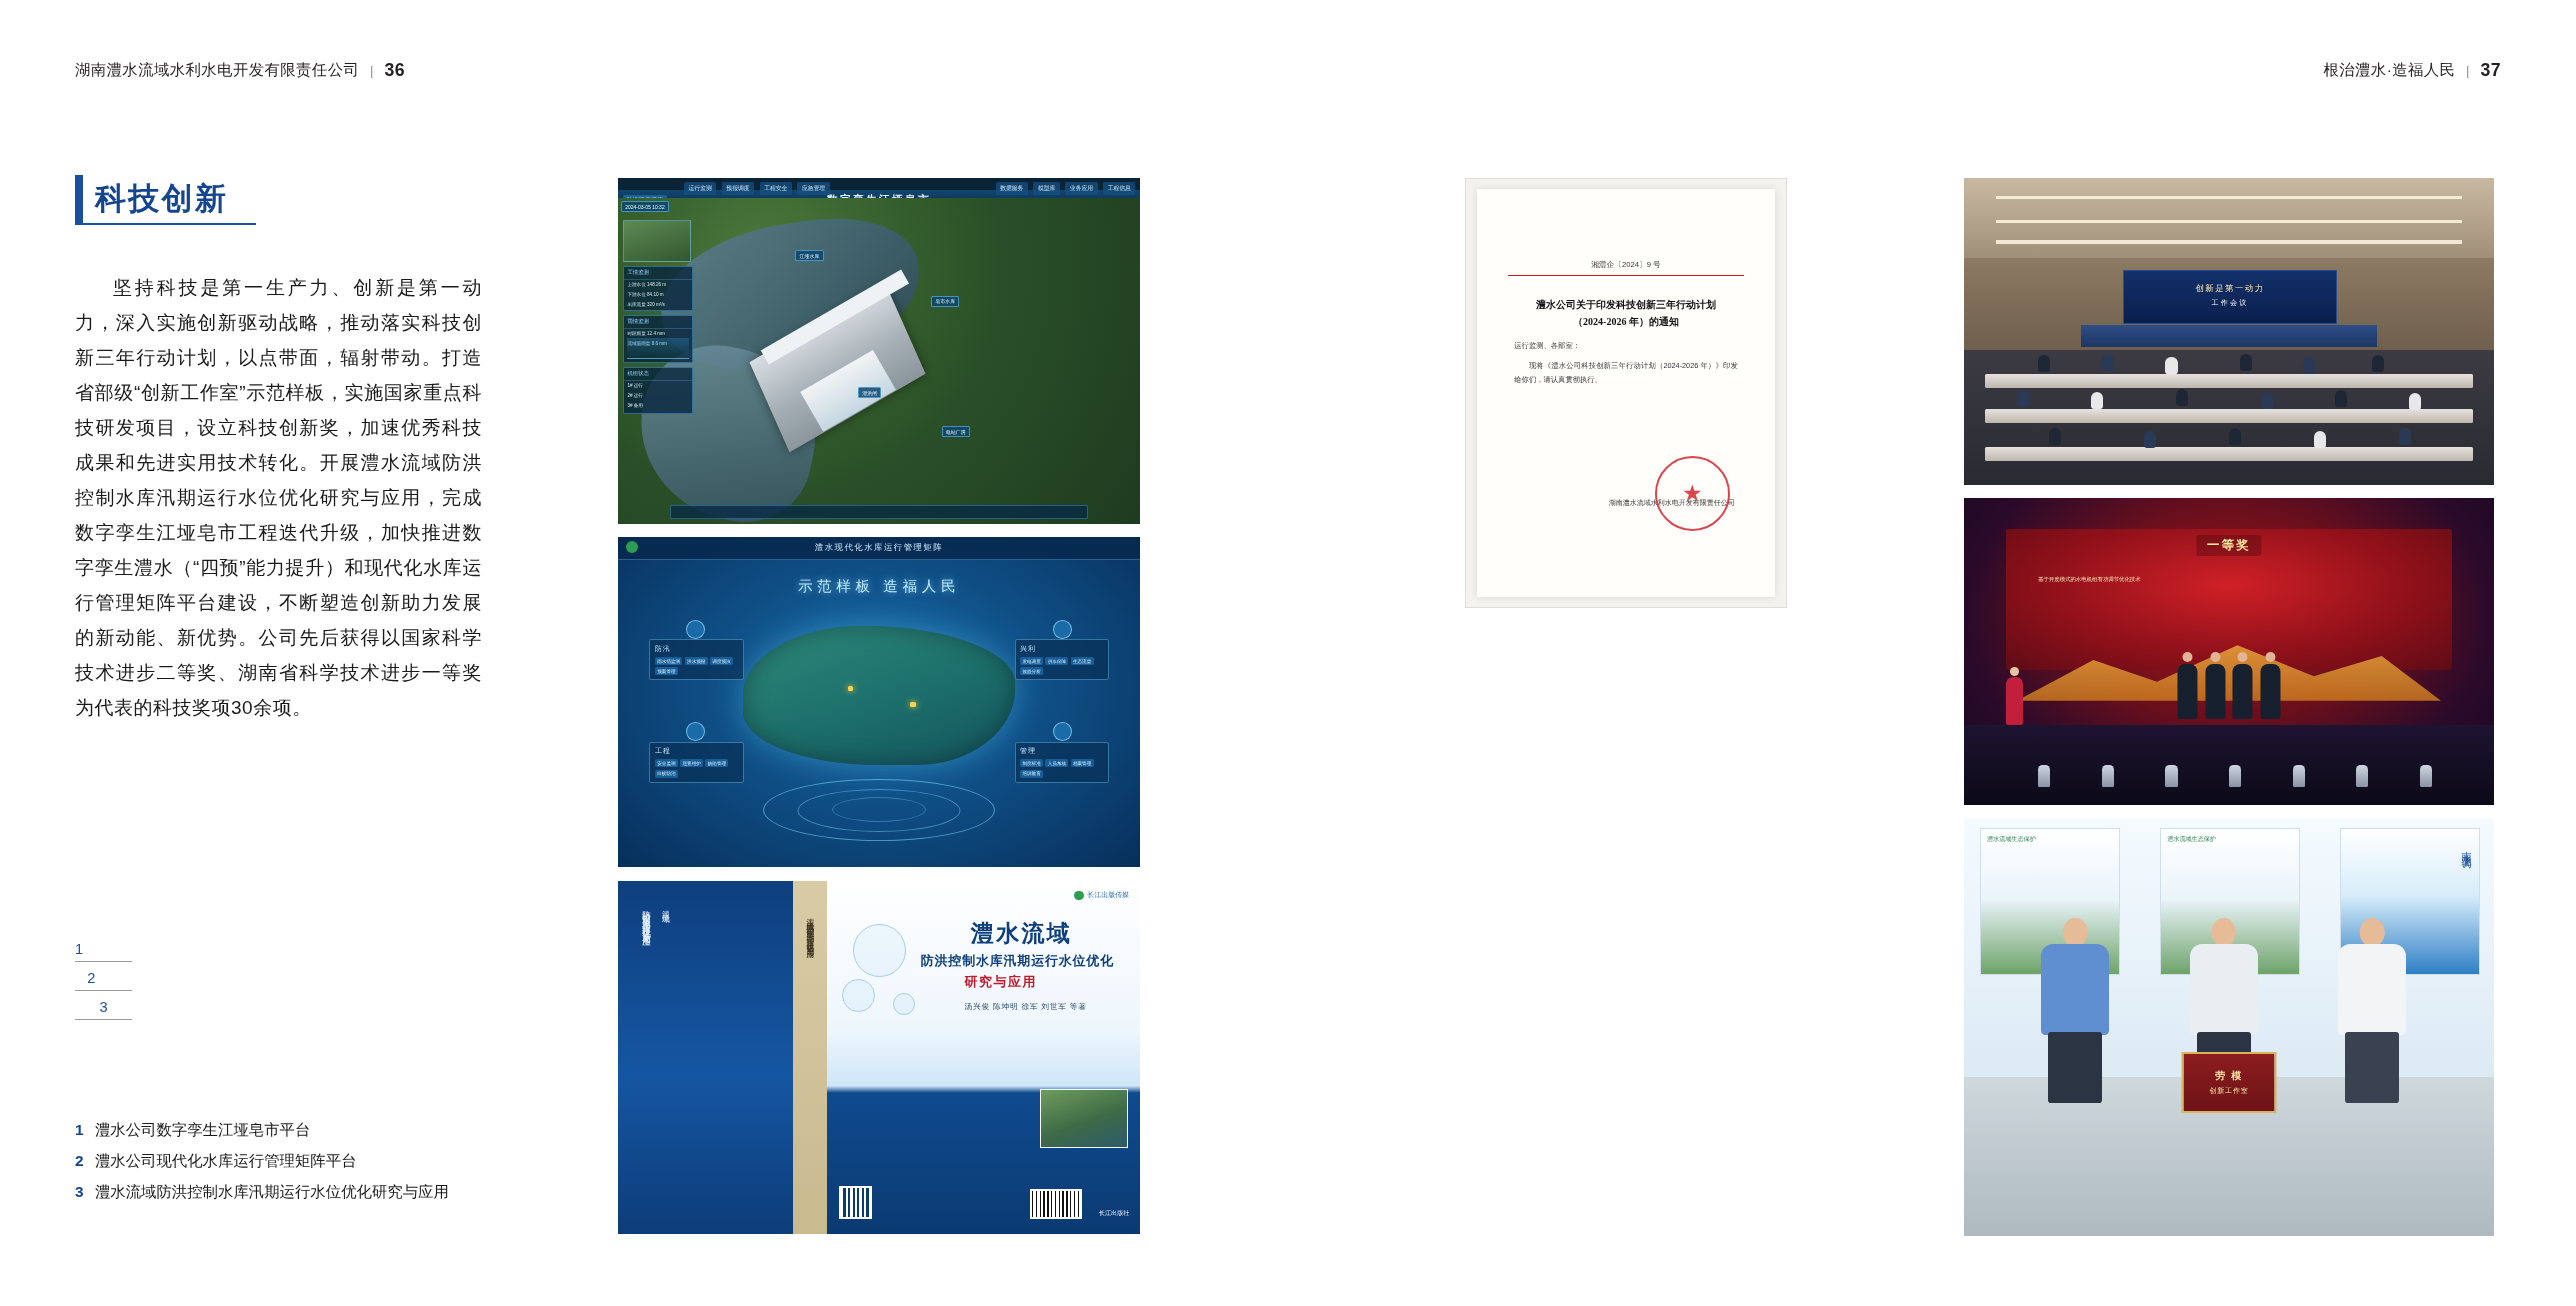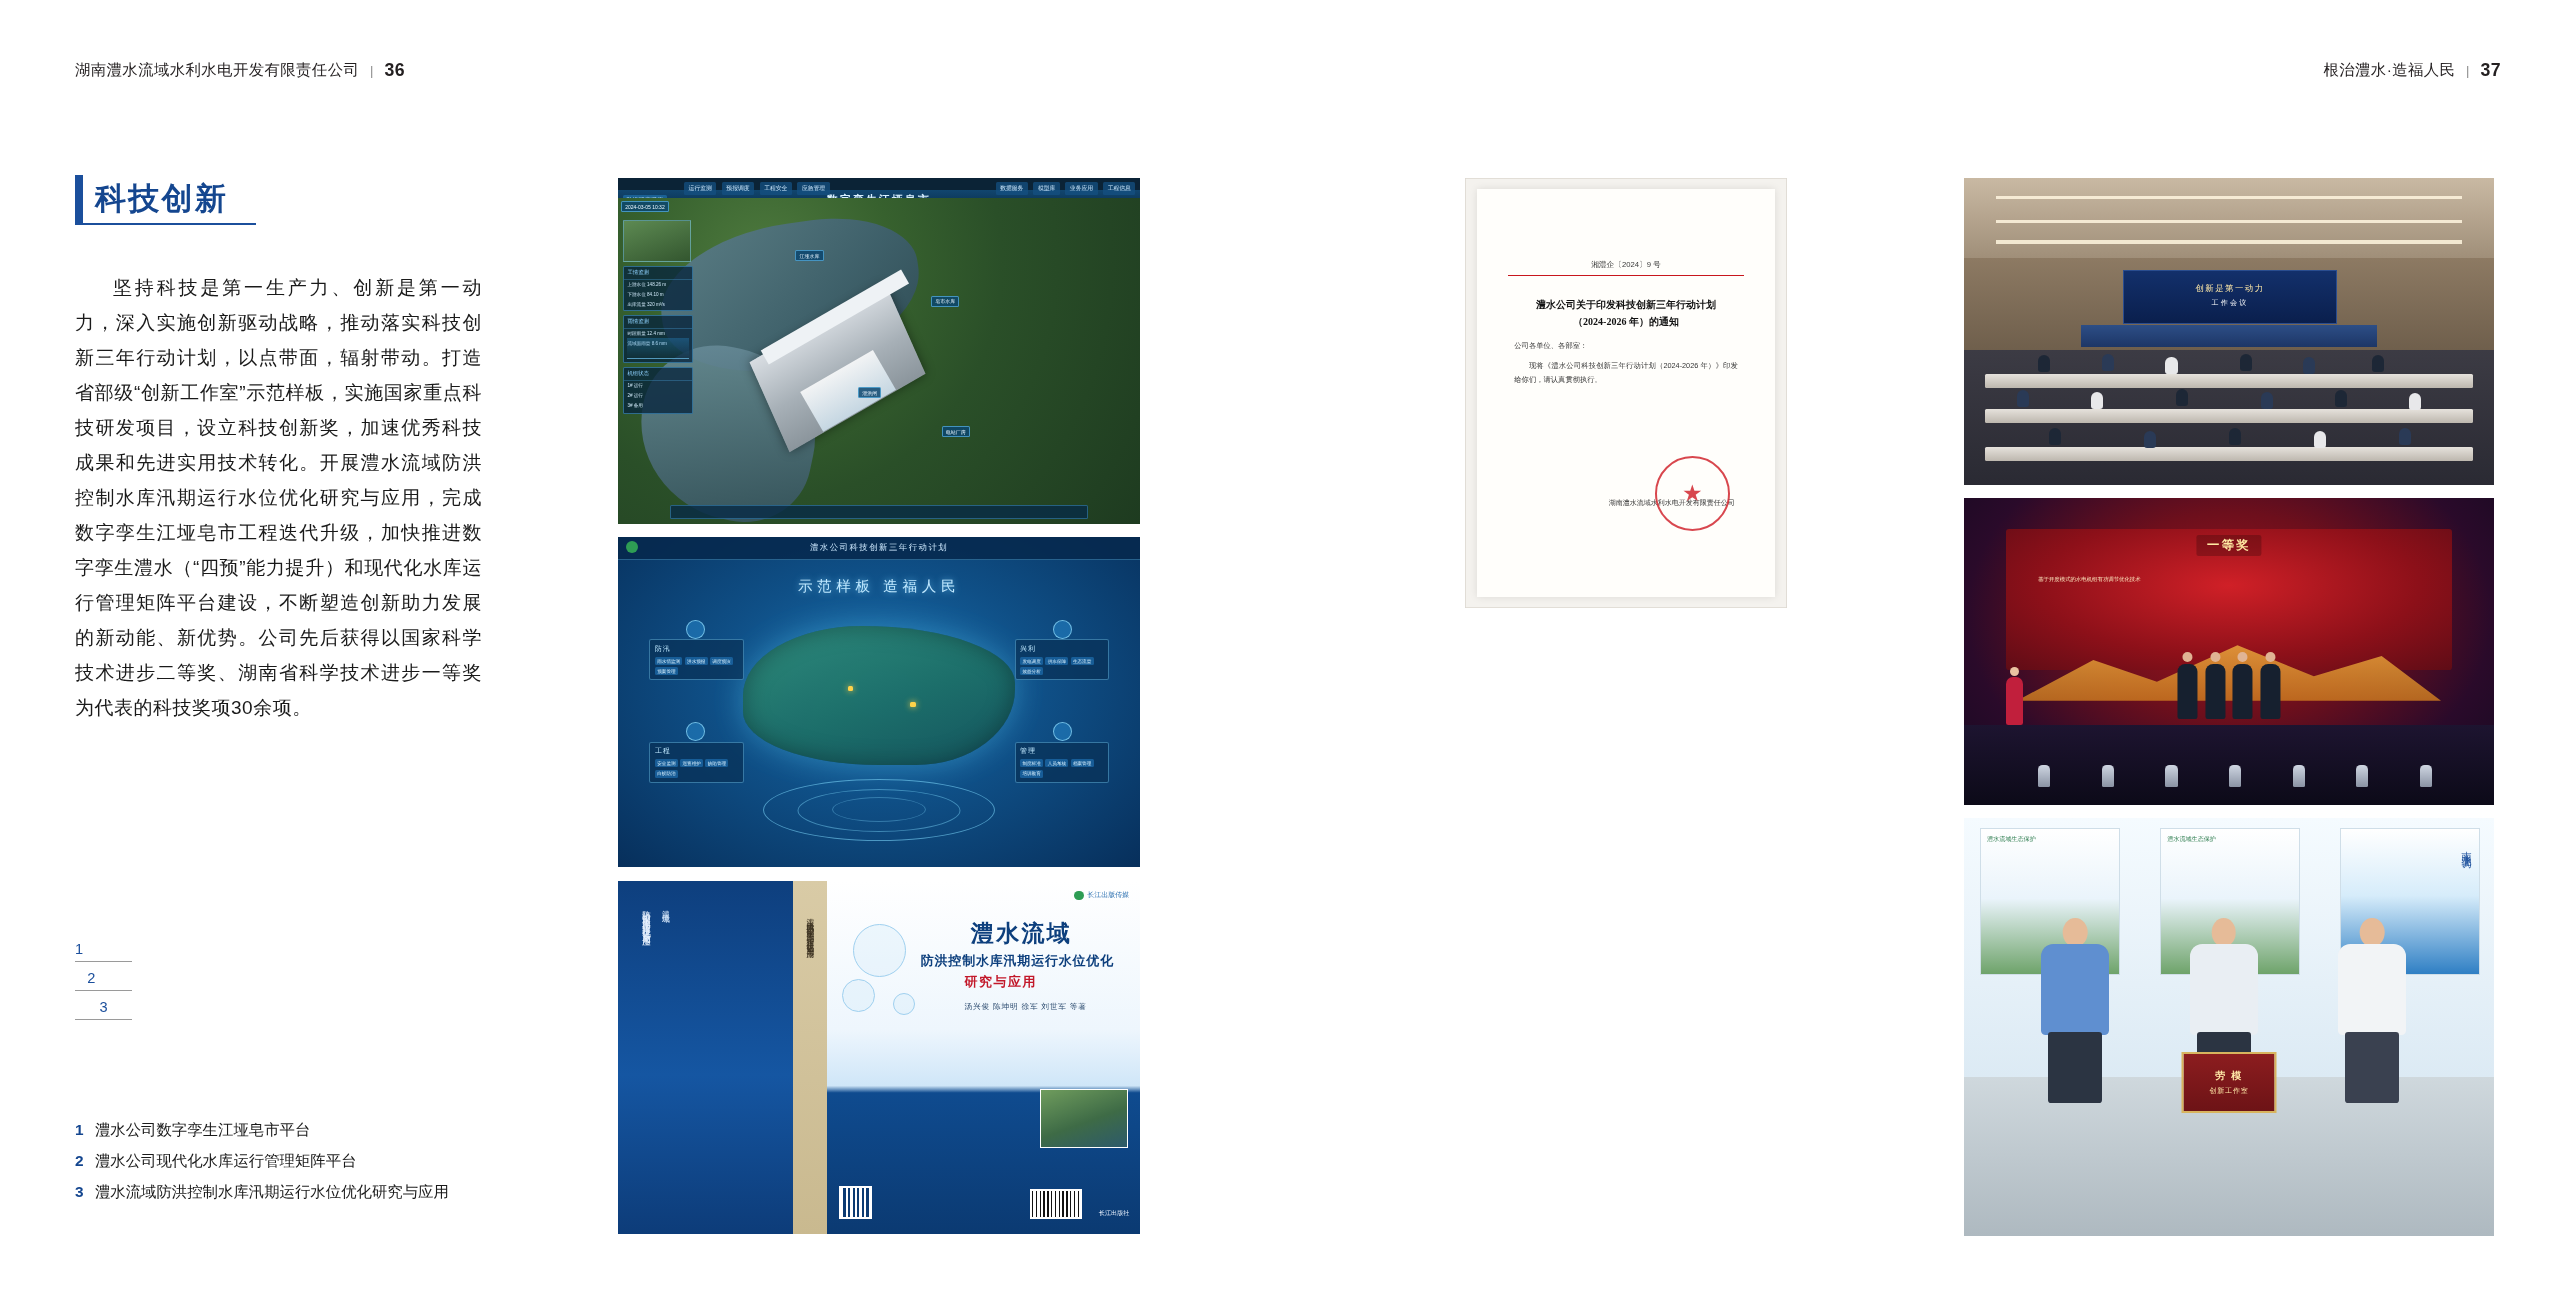--- a/index.html
+++ b/index.html
@@ -707,21 +707,21 @@
 
           <div class="btmbar"></div>
         </div>
       </div>
     </div>
 
     <div class="fig" style="left:618px; top:537px; width:522px; height:330px;">
       <div class="ui-map">
         <div class="mtop">
           <div class="logo"></div>
-          <div class="mt">澧水公司科技创新三年行动计划</div>
+          <div class="mt">澧水现代化水库运行管理矩阵</div>
         </div>
         <div class="slogan">示范样板 造福人民</div>
 
         <div class="shape"></div>
         <div class="dot" style="left:44%; top:45%;"></div>
         <div class="dot" style="left:56%; top:50%;"></div>
 
         <div class="ring"></div>
         <div class="ring r2"></div>
         <div class="ring r3"></div>
@@ -812,21 +812,21 @@
 
     <div class="fig" style="left:177px; top:178px; width:322px; height:430px; background:#f4f2ee;">
       <div class="doc">
         <div class="sheet">
           <div class="docno">湘澧企〔2024〕9 号</div>
           <div class="redline"></div>
           <div class="maintitle">
             <div>澧水公司关于印发科技创新三年行动计划</div>
             <div>（2024-2026 年）的通知</div>
           </div>
-          <div class="para" style="top:150px;">公司各单位、各部室：</div>
+          <div class="para" style="top:150px;">运行监测、各部室：</div>
           <div class="para" style="top:170px; text-indent:14.6px;">现将《澧水公司科技创新三年行动计划（2024-2026 年）》印发给你们，请认真贯彻执行。</div>
           <div class="signline">湖南澧水流域水利水电开发有限责任公司</div>
           <div class="seal">
             <span class="star">★</span>
           </div>
         </div>
       </div>
     </div>
 
     <div class="fig" style="left:676px; top:178px; width:530px; height:307px;">

